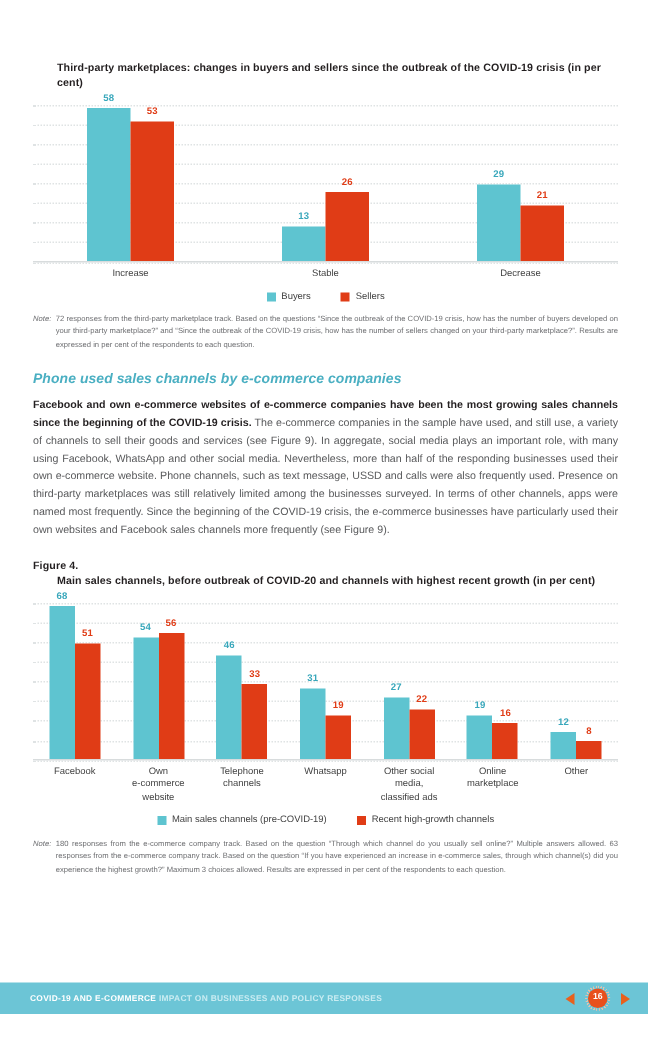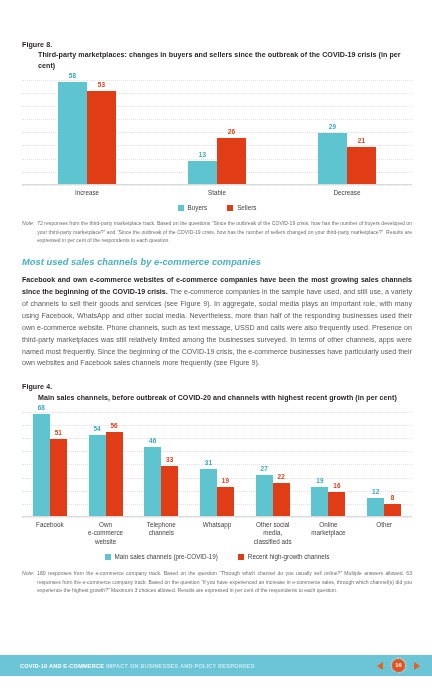--- a/index.html
+++ b/index.html
@@ -238,21 +238,20 @@
   }
 </style>
 </head>
 <body>
 
 <div class="page">
 
   <div class="content">
 
     <div class="fig-caption">
-      <span class="fig-num">Figure 8.</span>
       <span class="fig-title">Third-party marketplaces: changes in buyers and sellers since the outbreak of the COVID-19 crisis (in per cent)</span>
     </div>
 
     <div class="chart" id="chart8" style="margin-top:9px;">
       <div class="plot" id="plot8" style="height:105px;">
         <div class="gridlines" id="grid8">
             <div class="gridline" style="top: 0px;"></div>
             <div class="gridline" style="top: 13.125px;"></div>
             <div class="gridline" style="top: 26.25px;"></div>
             <div class="gridline" style="top: 39.375px;"></div>
@@ -316,21 +315,21 @@
             <span>Sellers</span>
           </div>
         </div>
     </div>
 
     <div class="note" style="margin-top:8px;">
       <span class="note-label">Note:</span>
       <span class="note-body">72 responses from the third-party marketplace track. Based on the questions “Since the outbreak of the COVID-19 crisis, how has the number of buyers developed on your third-party marketplace?” and “Since the outbreak of the COVID-19 crisis, how has the number of sellers changed on your third-party marketplace?”. Results are expressed in per cent of the respondents to each question.</span>
     </div>
 
-    <div class="section-heading" style="margin-top:13px;">Most used sales channels by e-commerce companies</div>
+    <div class="section-heading" style="margin-top:13px;">Phone used sales channels by e-commerce companies</div>
 
     <p class="body-text" style="margin:8px 0 0 0;"><b>Facebook and own e-commerce websites of e-commerce companies have been the most growing sales channels since the beginning of the COVID-19 crisis.</b><span> The e-commerce companies in the sample have used, and still use, a variety of channels to sell their goods and services (see Figure 9). In aggregate, social media plays an important role, with many using Facebook, WhatsApp and other social media. Nevertheless, more than half of the responding businesses used their own e-commerce website. Phone channels, such as text message, USSD and calls were also frequently used. Presence on third-party marketplaces was still relatively limited among the businesses surveyed. In terms of other channels, apps were named most frequently. Since the beginning of the COVID-19 crisis, the e-commerce businesses have particularly used their own websites and Facebook sales channels more frequently (see Figure 9).</span></p>
 
     <div class="fig-caption" style="margin-top:12px;">
       <span class="fig-num">Figure 4.</span>
       <span class="fig-title">Main sales channels, before outbreak of COVID-20 and channels with highest recent growth (in per cent)</span>
     </div>
 
     <div class="chart" id="chart9" style="margin-top:9px;">
       <div class="plot" id="plot9" style="height:105px;">

